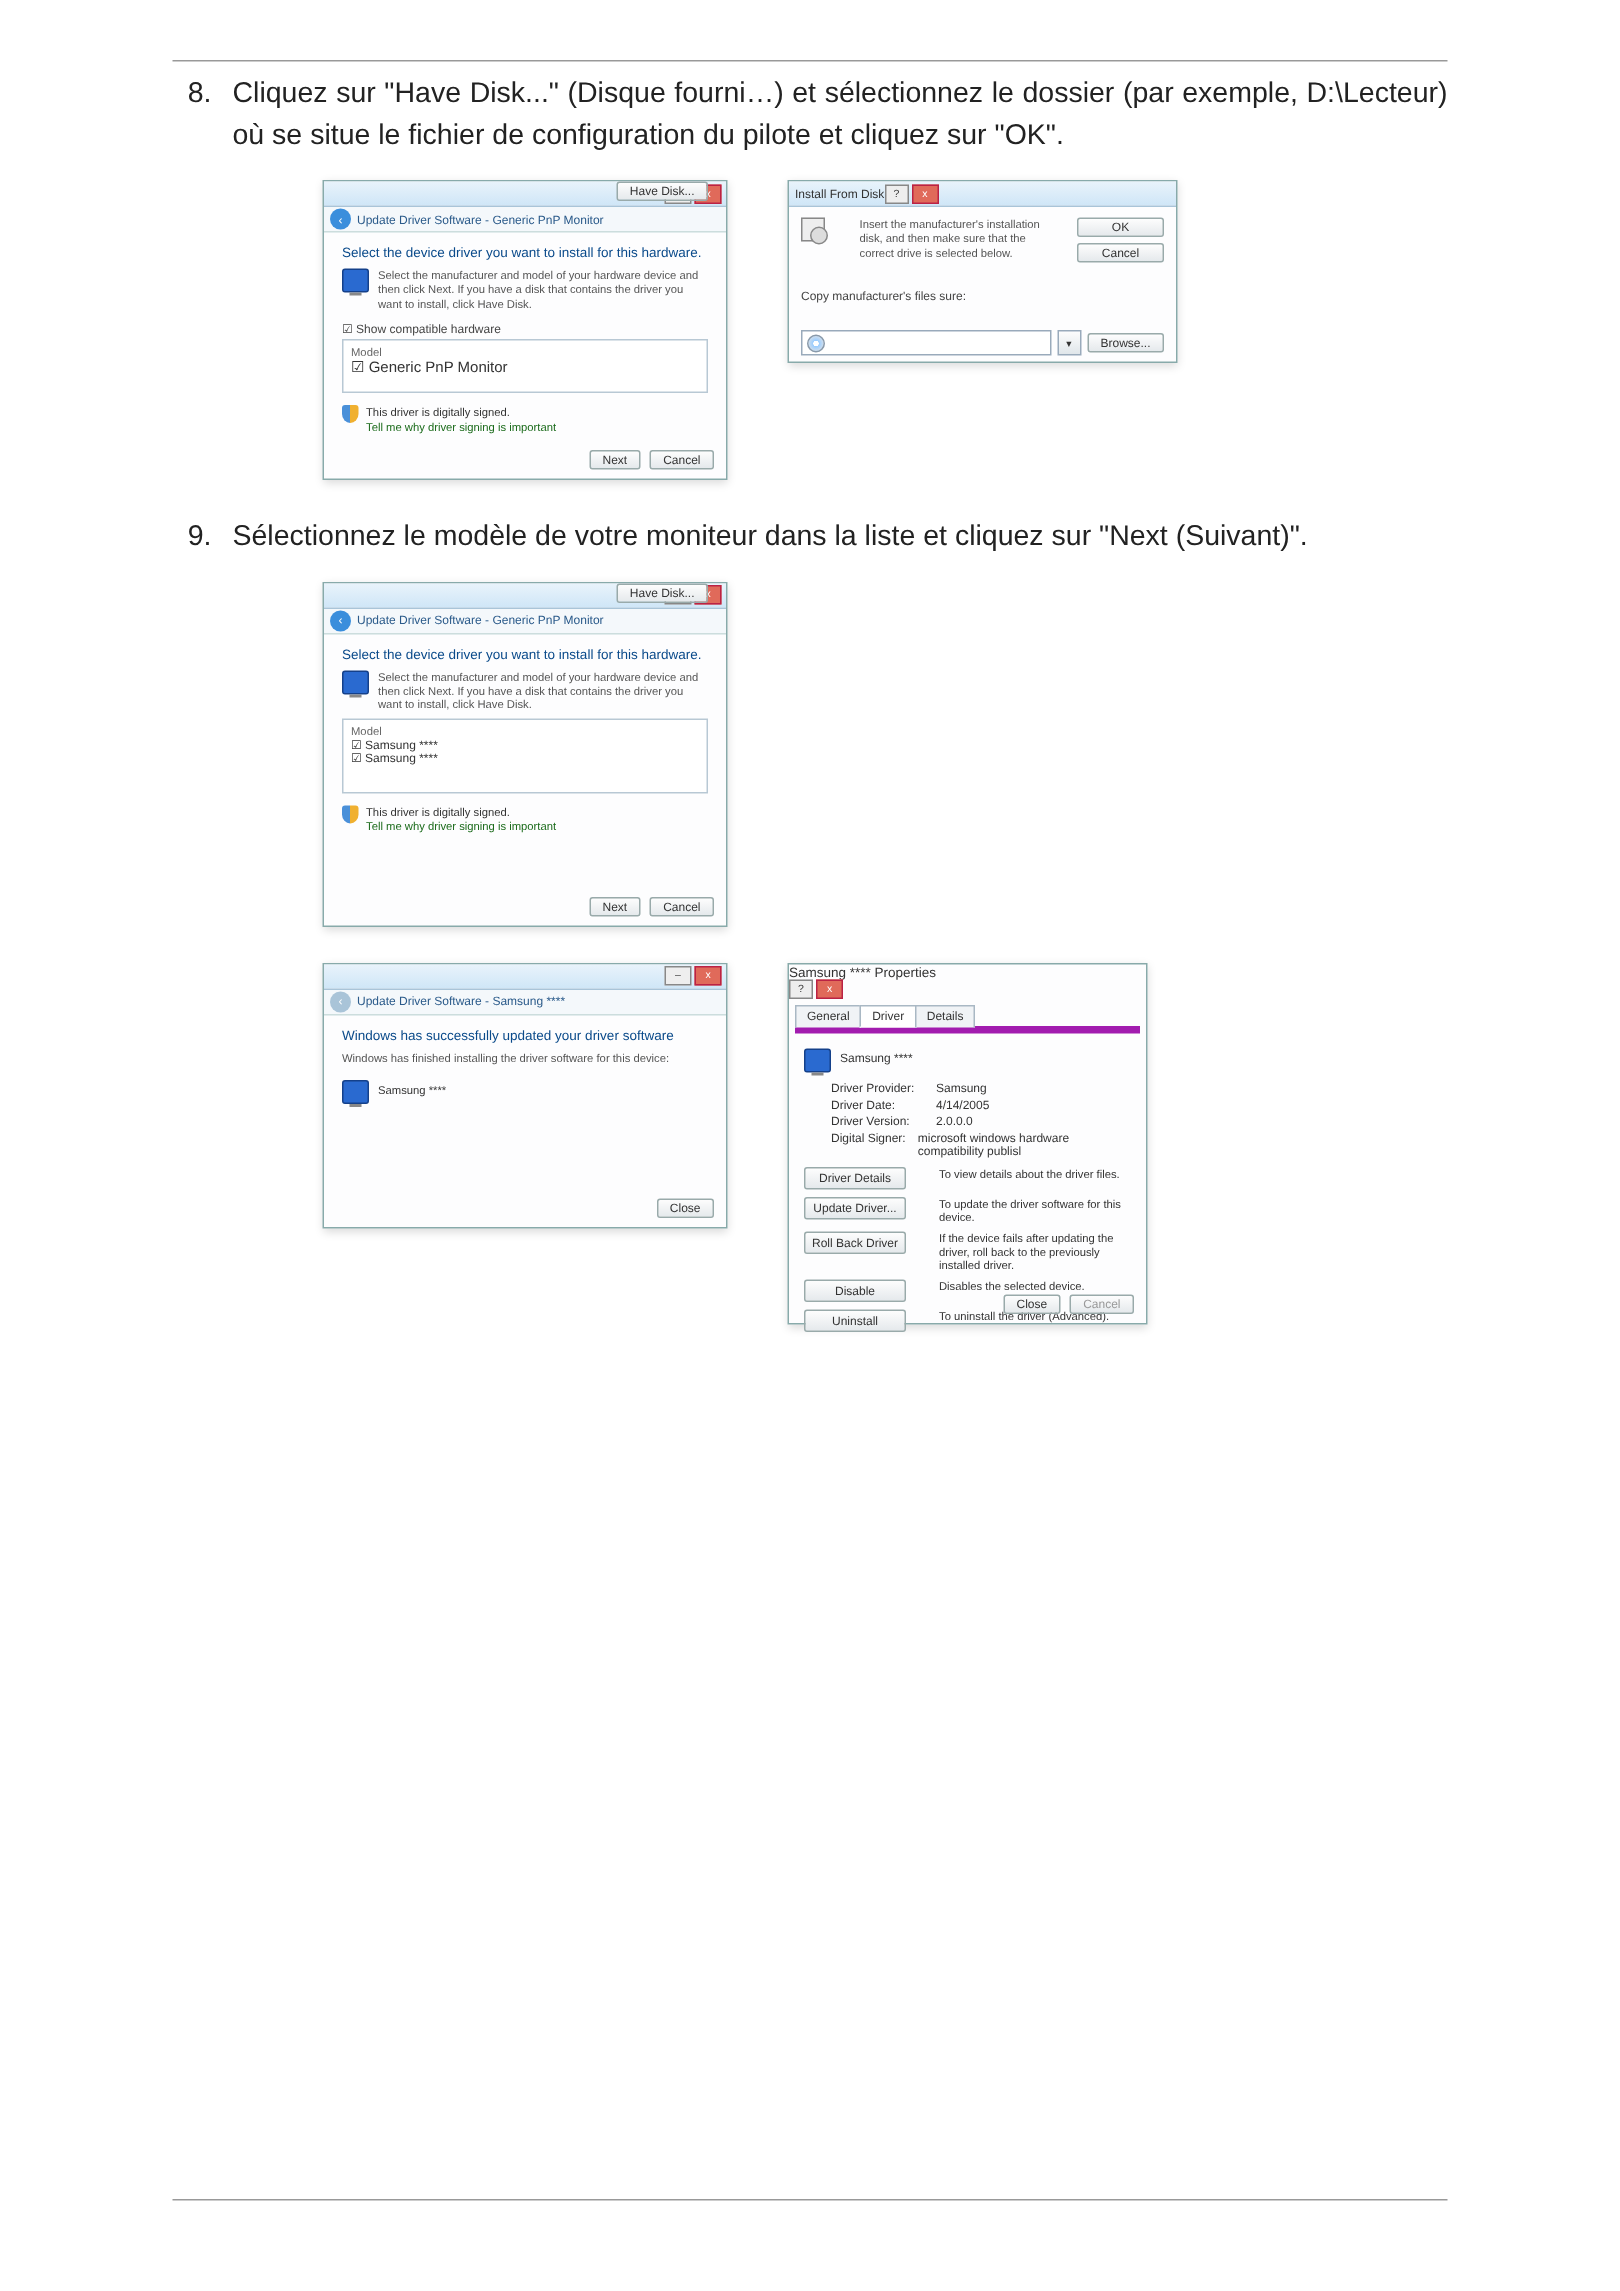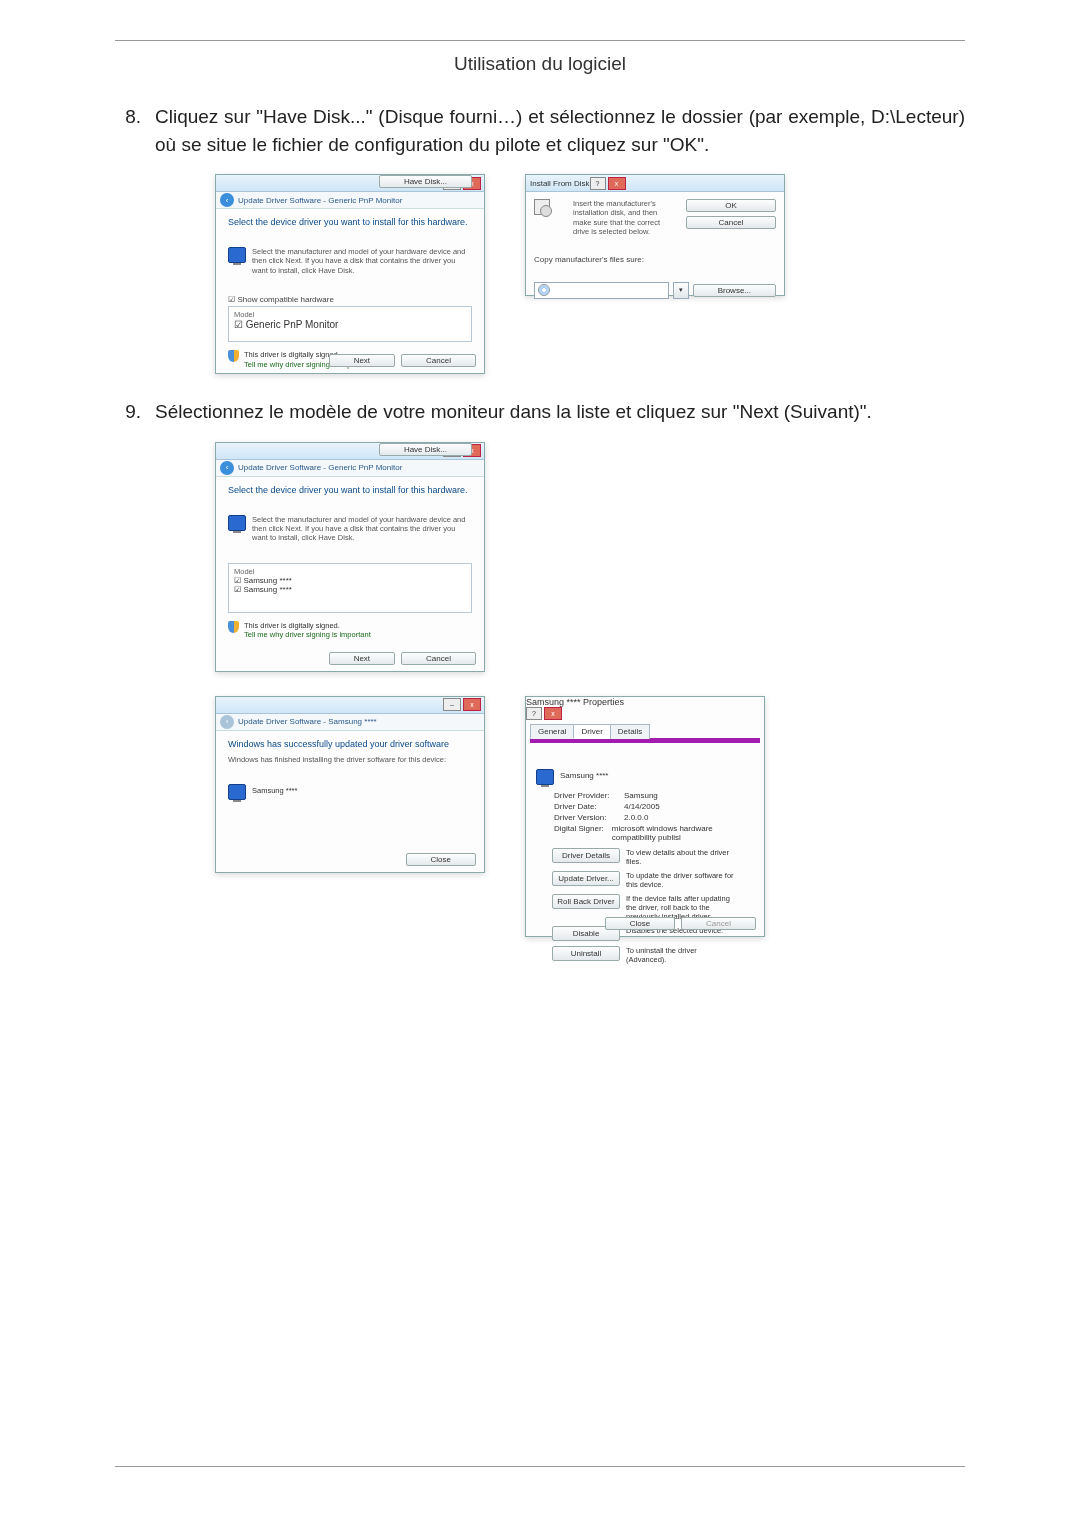--- a/index.html
+++ b/index.html
@@ -20,32 +20,32 @@
   .winD{width:268px;height:175px}
   .winE{width:238px;height:239px}
   .titlebar{height:16px;background:linear-gradient(#e9f3fb,#cfe6f7);border-bottom:1px solid #a9c4d8;display:flex;align-items:center;justify-content:flex-end;padding:0 3px;gap:2px}
   .tbtn{width:16px;height:11px;border:1px solid #888;background:#eee;font-size:7px;line-height:11px;text-align:center;color:#444}
   .tbtnClose{background:#e06a5a;border-color:#b24;color:#fff}
   .crumb{height:16px;background:#f4f8fb;border-bottom:1px solid #cdd;display:flex;align-items:center;padding:0 4px;gap:4px}
   .back{width:14px;height:14px;border-radius:50%;background:#3a8edc;display:flex;align-items:center;justify-content:center;color:#fff;font-size:8px}
   .crumbText{color:#2a5a8a;font-size:8px}
   .body{padding:8px 12px 8px 12px}
   .blueHead{color:#0a4a8a;font-size:9px;margin-bottom:6px}
-  .iconText{display:flex;gap:6px;align-items:flex-start;margin:20px 0}
+  .iconText{display:flex;gap:6px;align-items:flex-start;margin:4px 0}
   .monIcon{width:16px;height:14px;background:#2a6ad0;border:1px solid #14408a;border-radius:2px;position:relative;flex-shrink:0}
   .monIcon::after{content:"";position:absolute;bottom:-3px;left:4px;width:8px;height:2px;background:#888}
   .small{font-size:7.5px;color:#555;line-height:1.25}
   .chk{font-size:8px;color:#444;margin:8px 0 2px 0}
   .listBox{border:1px solid #b8c8d4;background:#fff;height:28px;padding:3px 5px;font-size:8px;color:#333}
   .listBox2{border:1px solid #b8c8d4;background:#fff;height:42px;padding:3px 5px;font-size:8px;color:#333}
   .signed{display:flex;gap:5px;align-items:flex-start;margin-top:8px}
   .shield{width:11px;height:12px;background:linear-gradient(90deg,#4a90d9 50%,#f0b030 50%);border-radius:2px 2px 50% 50%;flex-shrink:0}
   .link{color:#1a6a1a;font-size:7.5px}
   .btnRow{position:absolute;bottom:6px;right:8px;display:flex;gap:6px}
-  .btn{border:1px solid #9aa;background:linear-gradient(#fdfdfd,#e5e9ec);padding:1px 24px;font-size:8px;border-radius:2px;color:#333}
+  .btn{border:1px solid #9aa;background:linear-gradient(#fdfdfd,#e5e9ec);padding:1px 8px;font-size:8px;border-radius:2px;color:#333}
   .btnMid{position:absolute;right:12px}
   
   .winB .titlebarB{height:16px;background:linear-gradient(#e9f3fb,#cfe6f7);border-bottom:1px solid #a9c4d8;display:flex;align-items:center;padding:0 4px;font-size:8px;color:#333}
   .tbtnHelp{width:14px;height:11px;border:1px solid #888;background:#eee;font-size:7px;text-align:center;line-height:11px;margin-right:2px}
   .bodyB{padding:7px 8px 6px 8px;position:relative;height:calc(100% - 16px);box-sizing:border-box}
   .diskRow{display:flex;gap:21px;align-items:flex-start}
   .diskIcon{width:18px;height:18px;position:relative;flex-shrink:0}
   .diskIcon::before{content:"";position:absolute;width:14px;height:14px;border:1px solid #888;background:#eee;top:0;left:0}
   .diskIcon::after{content:"";position:absolute;width:10px;height:10px;border-radius:50%;border:1px solid #888;background:#ddd;top:6px;left:6px}
   .okcol{display:flex;flex-direction:column;gap:4px;margin-left:auto}
@@ -55,31 +55,30 @@
   .comboBox .cd{width:10px;height:10px;border-radius:50%;background:radial-gradient(circle,#fff 25%,#9cf 26%,#cde 70%);border:1px solid #89a}
   .dd{width:14px;height:15px;border:1px solid #9ab;background:linear-gradient(#fdfdfd,#e0e6ea);display:flex;align-items:center;justify-content:center;font-size:7px}
   
   .tabs{display:flex;border-bottom:5px solid #a21caf;margin:3px 4px 0 4px;font-size:8px}
   .tab{border:1px solid #a9b8c4;border-bottom:none;padding:2px 7px;background:#f0f3f6;margin-right:-1px;position:relative;top:1px}
   .tab.active{background:#fff;border-bottom:1px solid #fff}
   .propBody{padding:6px 10px 6px 10px;font-size:8px}
   .kv{display:flex;margin:2px 0}
   .kv .k{width:70px;color:#333}
   .kv .v{color:#333}
-  .actRow{display:flex;gap:6px;align-items:flex-start;margin:5px 16px}
+  .actRow{display:flex;gap:22px;align-items:flex-start;margin:5px 0}
   .actRow .btn{width:66px;text-align:center;padding:2px 0}
   .actRow .desc{font-size:7.5px;color:#333;flex:1;line-height:1.2}
   .footRule{position:absolute;left:115px;right:115px;bottom:60px;border-top:1px solid #999}
 </style>
 </head>
 <body>
 
 <div class="page">
   <hr class="rule">
-  <div class="headerTitle">Utilisation du logiciel</div>
 
   <ol class="steps">
 
     <li class="step">
       <div class="stepRow">
         <div class="stepNum">8.</div>
         <div class="stepText">Cliquez sur "Have Disk..." (Disque fourni…) et sélectionnez le dossier (par exemple, D:\Lecteur) où se situe le fichier de configuration du pilote et cliquez sur "OK".</div>
       </div>
       <div class="shotRow">
 

